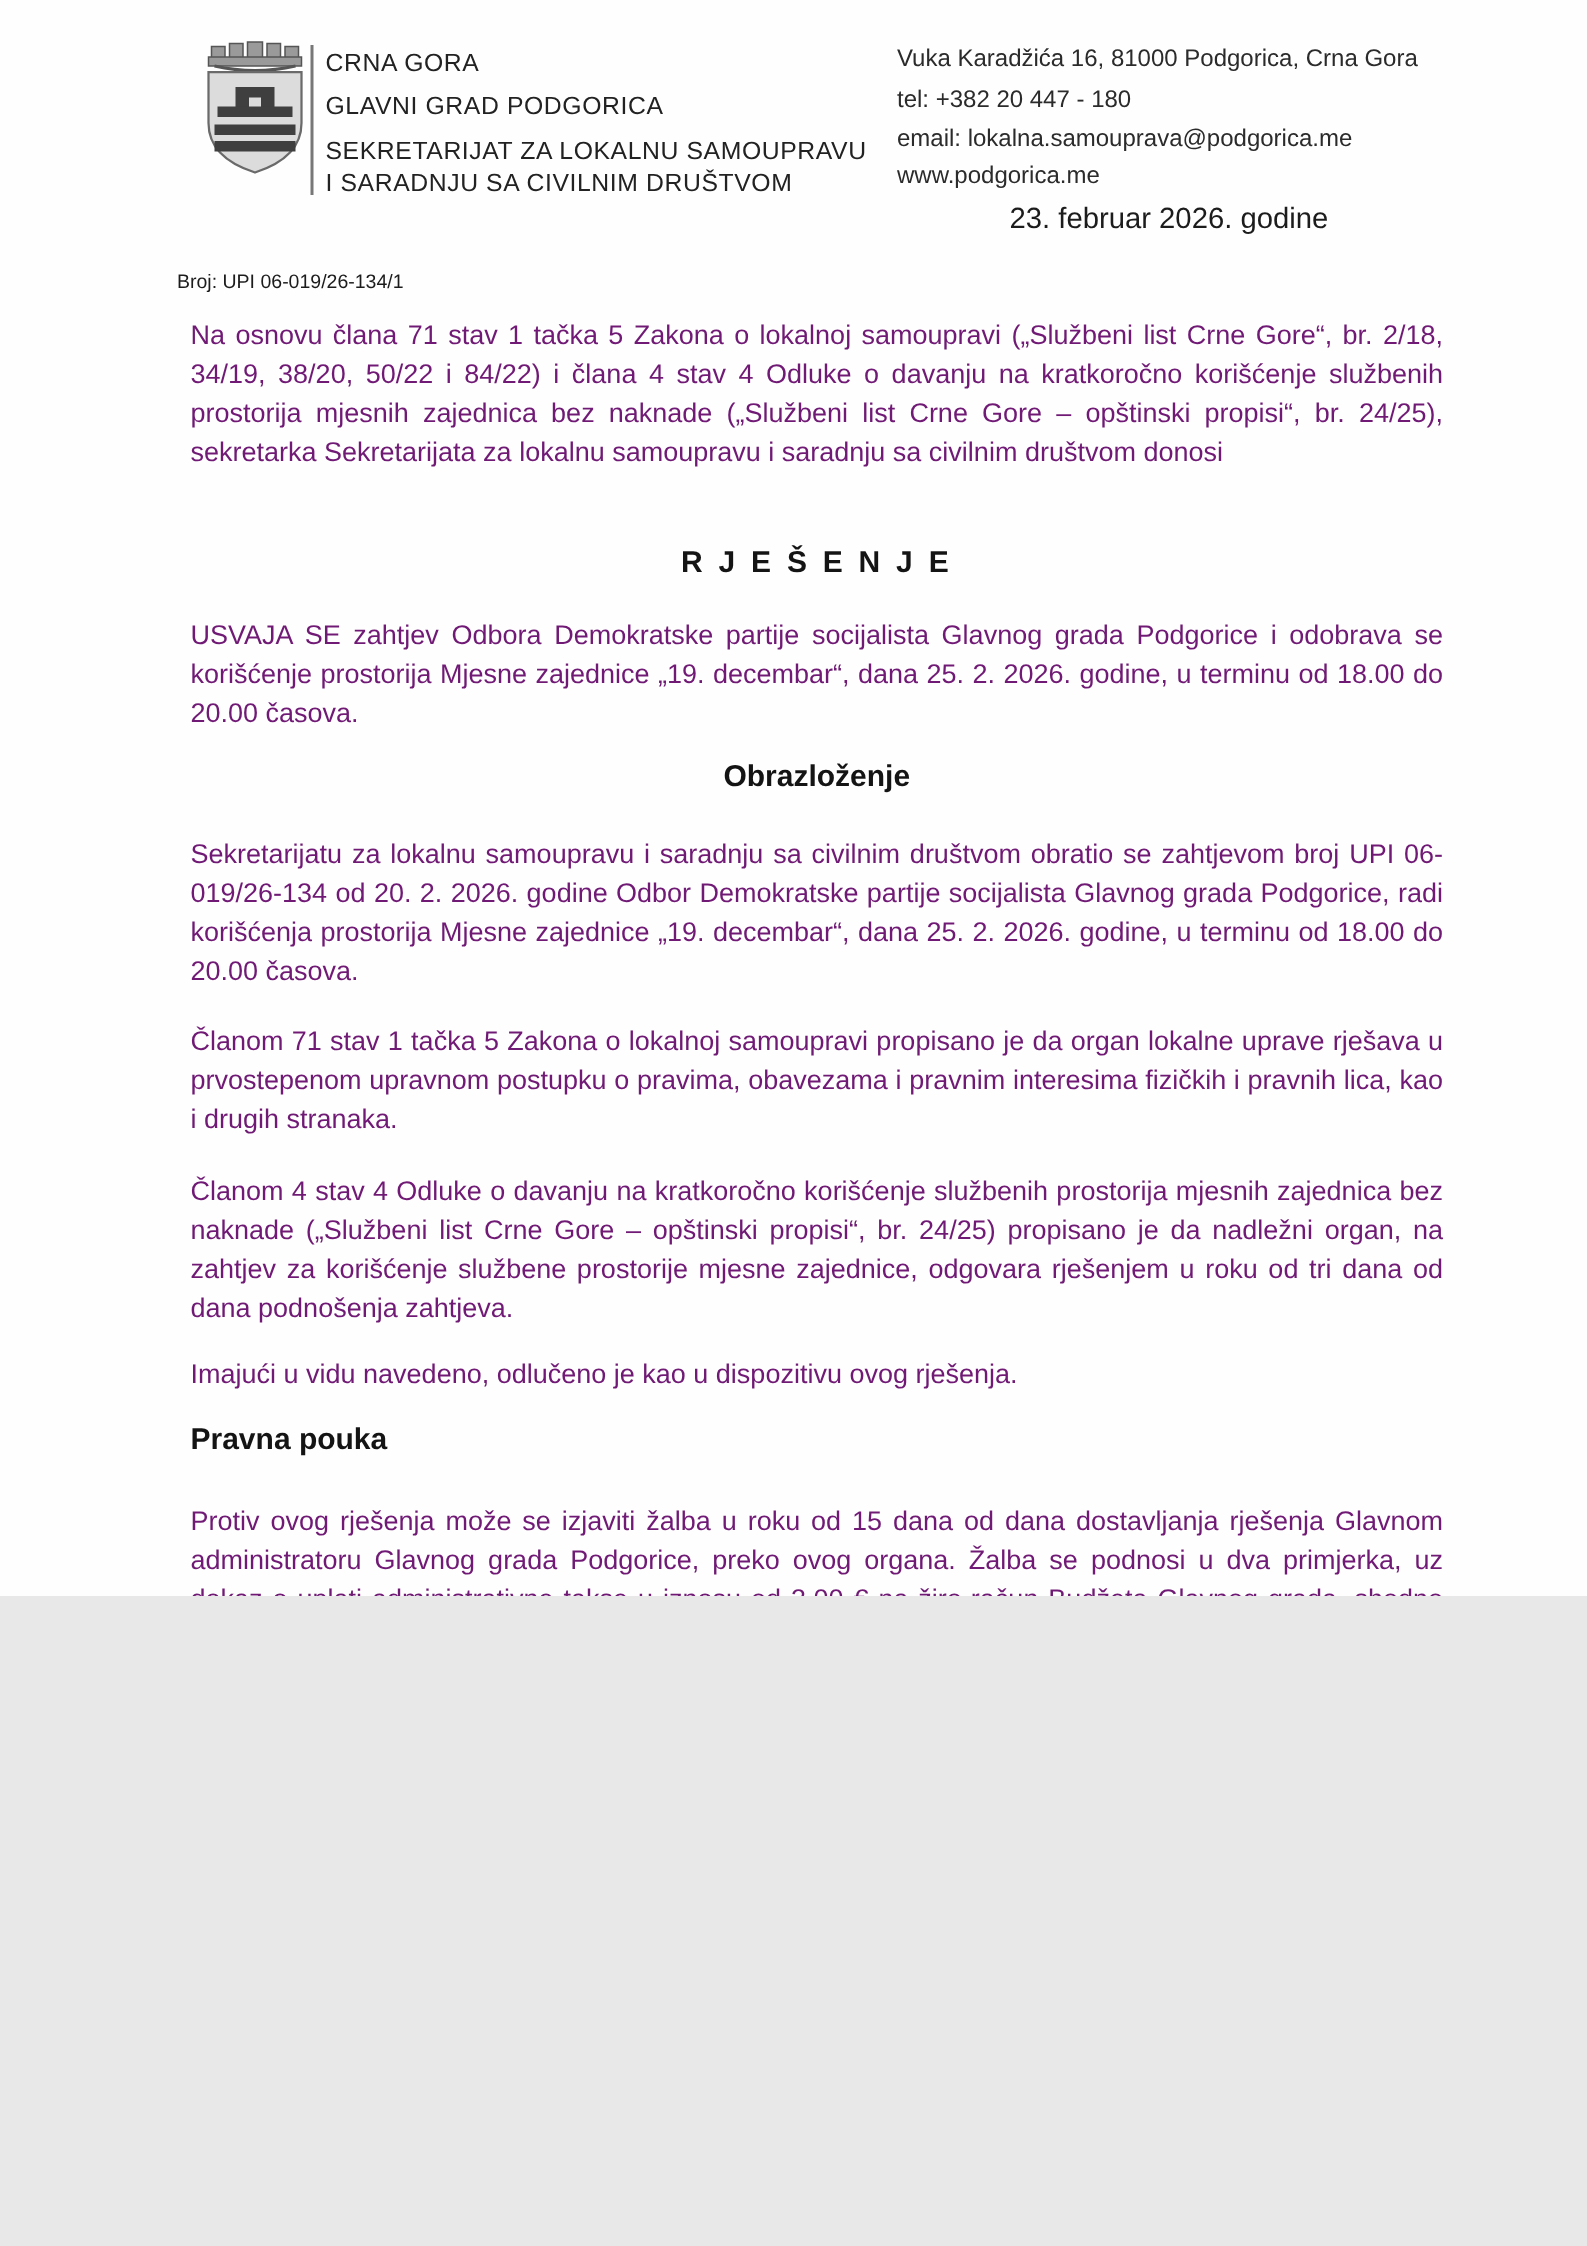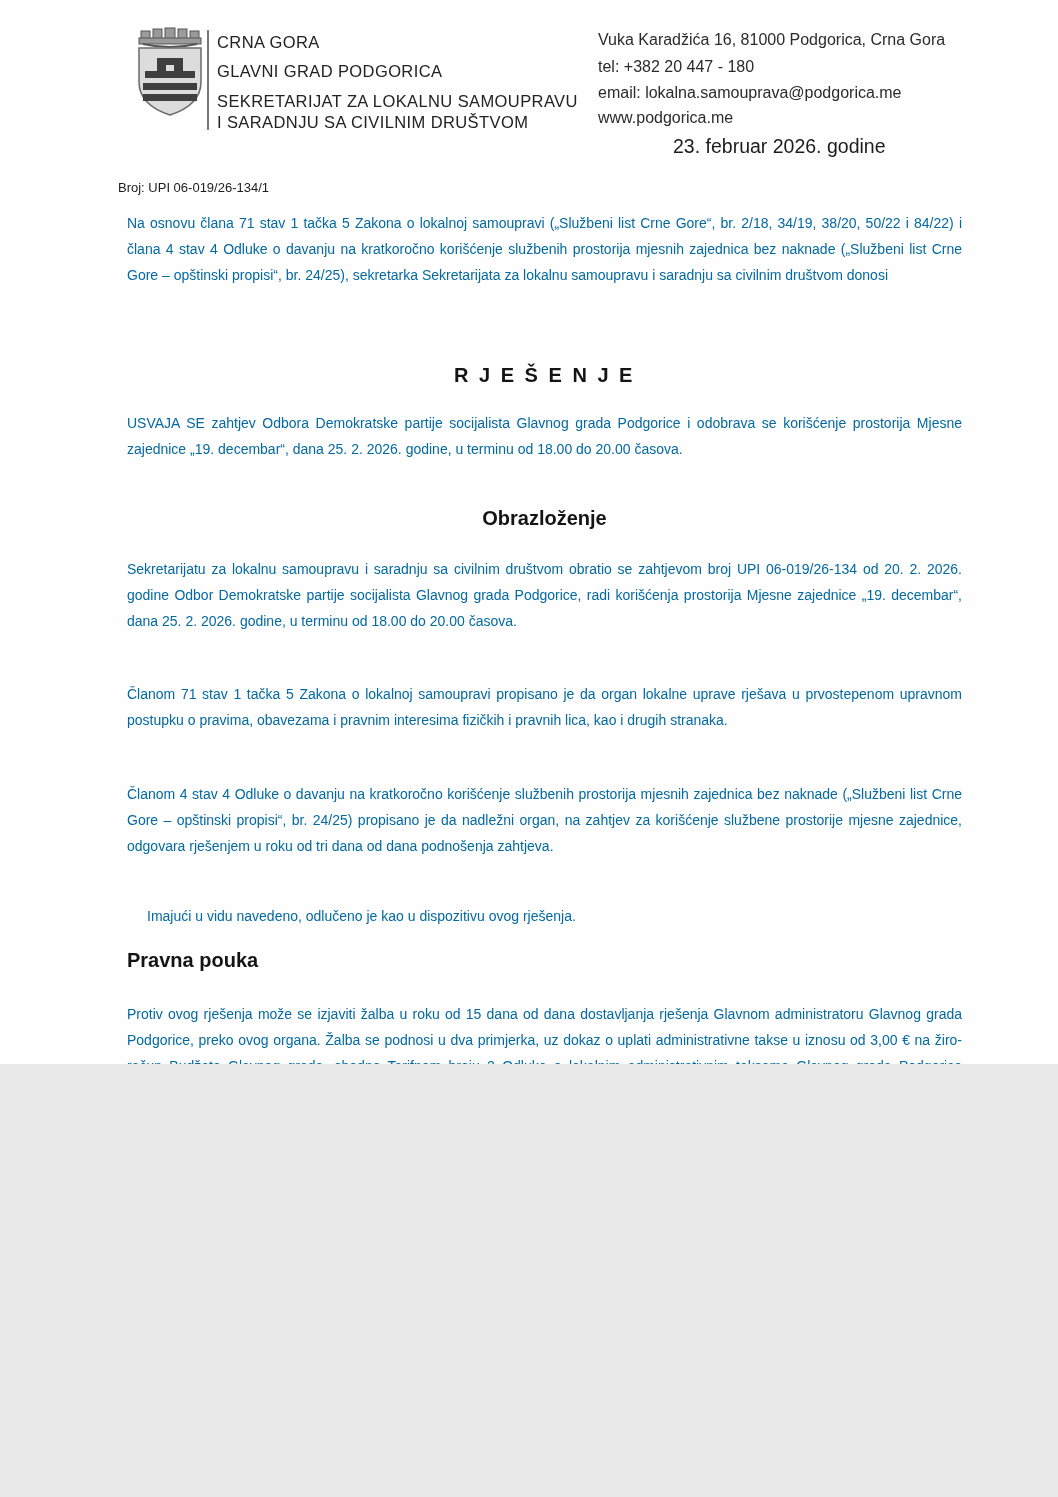--- a/index.html
+++ b/index.html
@@ -15,22 +15,22 @@
   .abs{position:absolute;}
   
   .org-line{font-size:16.5px;letter-spacing:.4px;color:#222;white-space:nowrap;}
   .contact-line{font-size:16px;color:#2b2b2b;white-space:nowrap;}
   .vdivider{width:1.5px;background:#777;}
   .caseno{font-size:13px;color:#1c1c1c;white-space:nowrap;margin-top:44px;}
   .docdate{font-size:19.5px;color:#1c1c1c;white-space:nowrap;}
   
   .para{
     left:127px;width:835px;
-    font-size:14px;line-height:26px;
-    text-align:justify;color:#0369a1;
+    font-size:18px;line-height:26px;
+    text-align:justify;color:#701a75;
   }
   .heading-center{
     left:127px;width:835px;text-align:center;
     font-size:20px;font-weight:bold;color:#141414;
   }
   .title-spaced{letter-spacing:2.5px;}
   .heading-left{
     left:127px;font-size:20px;font-weight:bold;color:#141414;
   }
   .single{text-align:left;}
@@ -89,21 +89,21 @@
 
   <div class="abs heading-center title-spaced" style="top:364px;">R J E Š E N J E</div>
 
   <div class="abs para" style="top:410px;">USVAJA SE zahtjev Odbora Demokratske partije socijalista Glavnog grada Podgorice i odobrava se korišćenje prostorija Mjesne zajednice „19. decembar“, dana 25. 2. 2026. godine, u terminu od 18.00 do 20.00 časova.</div>
 
   <div class="abs heading-center" style="top:507px;">Obrazloženje</div>
 
   <div class="abs para" style="top:556px;">Sekretarijatu za lokalnu samoupravu i saradnju sa civilnim društvom obratio se zahtjevom broj UPI 06-019/26-134 od 20. 2. 2026. godine Odbor Demokratske partije socijalista Glavnog grada Podgorice, radi korišćenja prostorija Mjesne zajednice „19. decembar“, dana 25. 2. 2026. godine, u terminu od 18.00 do 20.00 časova.</div>
   <div class="abs para" style="top:681px;">Članom 71 stav 1 tačka 5 Zakona o lokalnoj samoupravi propisano je da organ lokalne uprave rješava u prvostepenom upravnom postupku o pravima, obavezama i pravnim interesima fizičkih i pravnih lica, kao i drugih stranaka.</div>
   <div class="abs para" style="top:781px;">Članom 4 stav 4 Odluke o davanju na kratkoročno korišćenje službenih prostorija mjesnih zajednica bez naknade („Službeni list Crne Gore – opštinski propisi“, br. 24/25) propisano je da nadležni organ, na zahtjev za korišćenje službene prostorije mjesne zajednice, odgovara rješenjem u roku od tri dana od dana podnošenja zahtjeva.</div>
-  <div class="abs para single" style="top:903px;margin-left:20px;">Imajući u vidu navedeno, odlučeno je kao u dispozitivu ovog rješenja.</div>
+  <div class="abs para single" style="top:903px;">Imajući u vidu navedeno, odlučeno je kao u dispozitivu ovog rješenja.</div>
 
   <div class="abs heading-left" style="top:949px;">Pravna pouka</div>
   <div class="abs para" style="top:1001px;">Protiv ovog rješenja može se izjaviti žalba u roku od 15 dana od dana dostavljanja rješenja Glavnom administratoru Glavnog grada Podgorice, preko ovog organa. Žalba se podnosi u dva primjerka, uz dokaz o uplati administrativne takse u iznosu od 3,00 € na žiro-račun Budžeta Glavnog grada, shodno Tarifnom broju 2 Odluke o lokalnim administrativnim taksama Glavnog grada Podgorice („Službeni list Crne Gore – opštinski propisi“, br. 54/19).</div>
 
   <svg class="abs stamp-wrap" viewBox="0 0 220 180">
     <defs>
       <path id="arcTop" d="M 30,100 A 70 70 0 1 1 170,100"></path>
       <path id="arcInner" d="M 48,100 A 52 52 0 1 1 152,100"></path>
       <path id="arcInner2" d="M 58,100 A 42 42 0 1 1 142,100"></path>
       <path id="arcBottom" d="M 34,108 A 68 68 0 0 0 166,108"></path>

